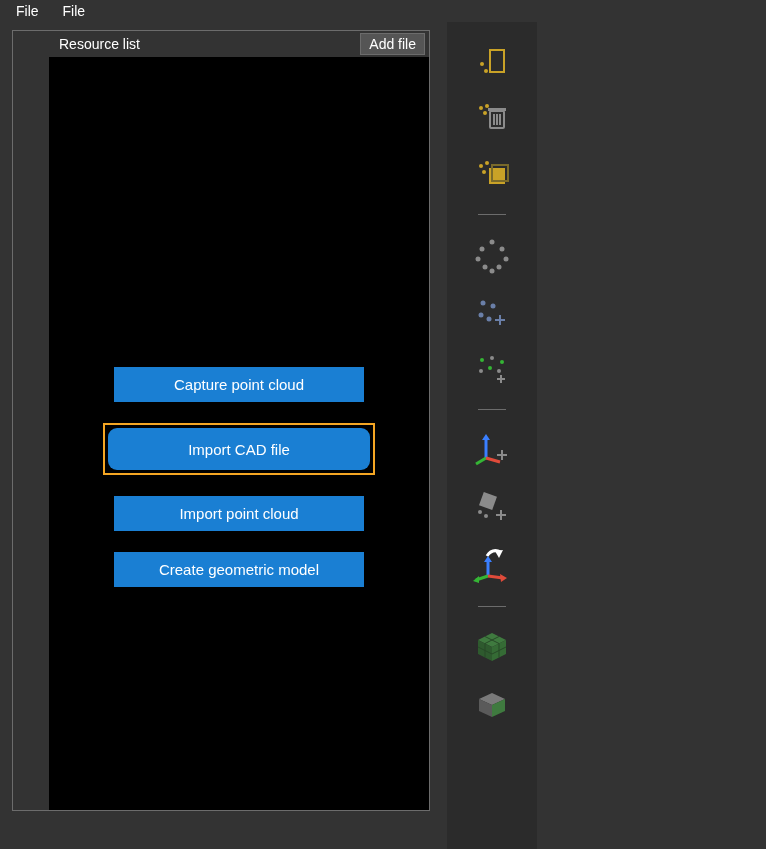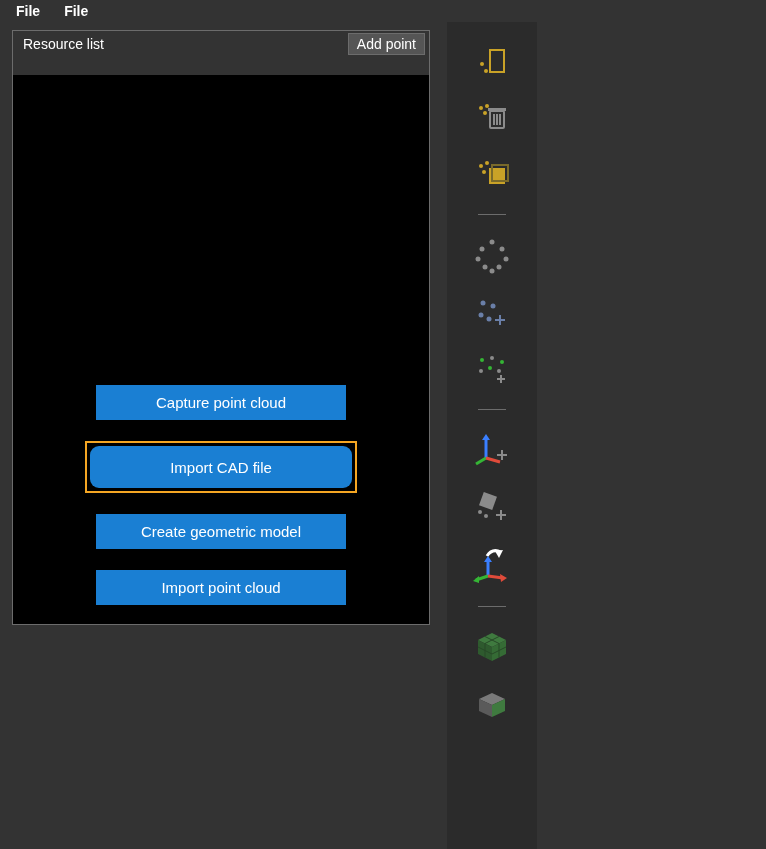--- a/index.html
+++ b/index.html
@@ -1,30 +1,30 @@
 <!DOCTYPE html>
 <html><head>
 <meta charset="utf-8">
 <style>
   * { box-sizing: border-box; margin: 0; padding: 0; }
   html, body { width:766px; height:849px; background:#333; font-family:"Segoe UI", Arial, sans-serif; overflow:hidden; }
   
   .menubar { height:22px; display:flex; align-items:center; padding:0 4px; background:#333; color:#fff; font-size:14px; }
-  .menubar .item { padding:0 12px; cursor:pointer;font-weight:bold; }
+  .menubar .item { padding:0 12px; cursor:pointer; }
   
   .body { display:flex; height:calc(849px - 22px); }
   .left { width:447px; padding:8px 10px 12px 12px; }
   .middle { width:90px; background:#2b2b2b; display:flex; flex-direction:column; align-items:center; padding-top:24px; gap:22px; }
   .right { flex:1; background:#333; }
   
-  .panel { border:1px solid #6c6c6c; width:418px; height:595px; background:#333; display:flex; flex-direction:column; color:#fff; }
+  .panel { border:1px solid #6c6c6c; width:418px; height:781px; background:#333; display:flex; flex-direction:column; color:#fff;padding-left:36px; }
   .panel-header { height:26px; display:flex; align-items:center; justify-content:space-between; padding:0 4px 0 10px; background:#333; border-bottom:0; }
   .panel-title { font-size:14px; font-weight:400; color:#fff; }
   .btn-addmodel { background:#555; border:1px solid #6c6c6c; color:#fff; font-size:14px; padding:2px 8px; cursor:pointer; }
-  .panel-body { flex:1; background:#000; display:flex; flex-direction:column; align-items:center; justify-content:flex-start; padding-top:310px; gap:21px;margin-top:18px; }
+  .panel-body { flex:1; background:#000; display:flex; flex-direction:column; align-items:center; justify-content:flex-start; padding-top:310px; gap:21px; }
   .btn-blue { width:250px; height:35px; background:#1a7fd3; border:none; color:#fff; font-size:15px; cursor:pointer; display:flex; align-items:center; justify-content:center; }
   .btn-wrap { width:272px; display:flex; justify-content:center; }
   .btn-wrap.selected { border:2px solid #f5a623; padding:3px; width:272px; }
   .btn-wrap.selected .btn-blue { width:262px; height:42px;border-radius:9px; }
   
   .tool { width:42px; display:flex; justify-content:center; cursor:pointer; }
   .sep { width:28px; height:1px; background:#6c6c6c; margin:0; }
   svg { display:block; }
 </style>
 </head>
@@ -33,34 +33,34 @@
 <div class="menubar">
   <div class="item">File</div>
   <div class="item">File</div>
 </div>
 
 <div class="body">
   <div class="left">
     <div class="panel">
       <div class="panel-header">
         <span class="panel-title">Resource list</span>
-        <button class="btn-addmodel">Add point</button>
+        <button class="btn-addmodel">Add file</button>
       </div>
       <div class="panel-body">
         <div class="btn-wrap">
           <button class="btn-blue">Capture point cloud</button>
         </div>
         <div class="btn-wrap selected">
           <button class="btn-blue">Import CAD file</button>
         </div>
         <div class="btn-wrap">
+          <button class="btn-blue">Import point cloud</button>
+        </div>
+        <div class="btn-wrap">
           <button class="btn-blue">Create geometric model</button>
-        </div>
-        <div class="btn-wrap">
-          <button class="btn-blue">Import point cloud</button>
         </div>
       </div>
     </div>
   </div>
 
   <div class="middle">
 
     <div class="tool">
       <svg width="34" height="34" viewBox="0 0 34 34">
         <rect x="15" y="4" width="14" height="22" fill="none" stroke="#c9a227" stroke-width="2"></rect>

